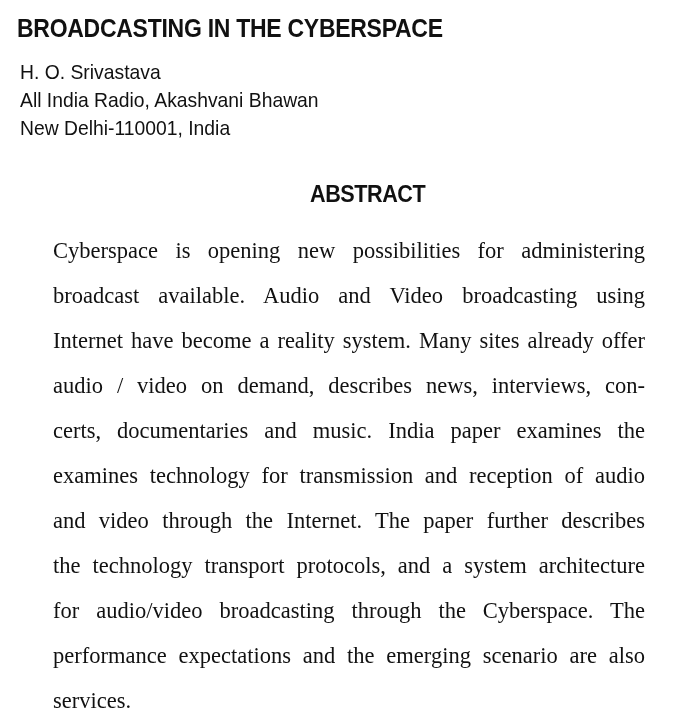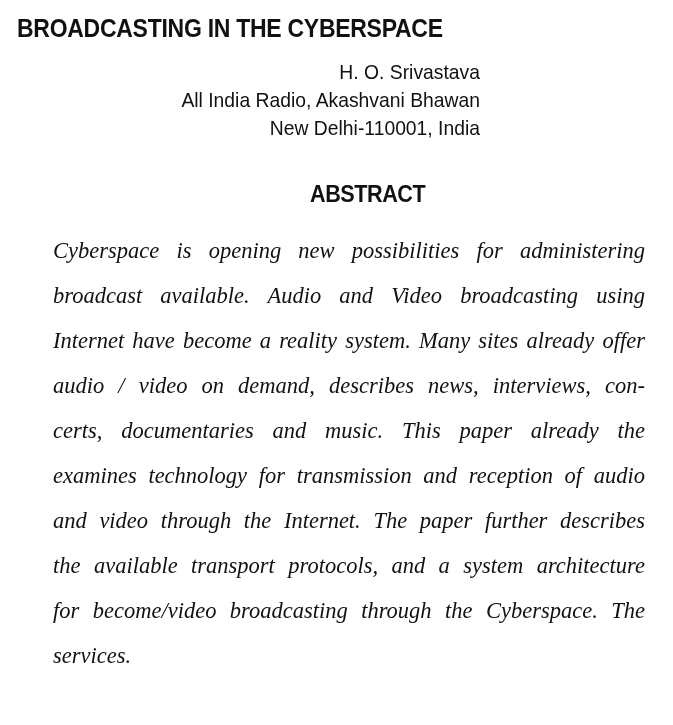--- a/index.html
+++ b/index.html
@@ -24,21 +24,21 @@
       letter-spacing: -0.3px;
       white-space: nowrap;
       transform: scaleX(0.92);
       transform-origin: left top;
     }
     .author-block {
       position: absolute;
       left: 0;
       top: 58px;
       width: 500px;
-      text-align: right;
+      text-align: left;
       font-family: "Liberation Sans", sans-serif;
       font-size: 21px;
       line-height: 28px;
     }
     .author-block div {
       transform: scaleX(0.92);
       white-space: nowrap;
     }
     .abstract-heading {
       position: absolute;
@@ -54,21 +54,20 @@
     }
     .abstract-body {
       position: absolute;
       left: 53px;
       top: 228px;
       width: 592px;
       font-family: "Liberation Serif", serif;
       font-size: 22.5px;
       line-height: 45px;
       text-align: justify;
-      font-style: italic;
     }
     .abstract-line {
       display: block;
       text-align: justify;
       text-align-last: justify;
       white-space: nowrap;
       height: 45px;
       overflow: visible;
     }
     .abstract-line.last {
@@ -86,19 +85,20 @@
   <div>New Delhi-110001, India</div>
 </div>
 
 <div class="abstract-heading">ABSTRACT</div>
 
 <div class="abstract-body">
   <div class="abstract-line">Cyberspace is opening new possibilities for administering</div>
   <div class="abstract-line">broadcast available. Audio and Video broadcasting using</div>
   <div class="abstract-line">Internet have become a reality system. Many sites already offer</div>
   <div class="abstract-line">audio / video on demand, describes news, interviews, con-</div>
-  <div class="abstract-line">certs, documentaries and music. This paper already the</div>
+  <div class="abstract-line">certs, documentaries and music. India paper examines the</div>
   <div class="abstract-line">examines technology for transmission and reception of audio</div>
   <div class="abstract-line">and video through the Internet. The paper further describes</div>
-  <div class="abstract-line">the available transport protocols, and a system architecture</div>
-  <div class="abstract-line">for become/video broadcasting through the Cyberspace. The</div>
+  <div class="abstract-line">the technology transport protocols, and a system architecture</div>
+  <div class="abstract-line">for audio/video broadcasting through the Cyberspace. The</div>
+  <div class="abstract-line">performance expectations and the emerging scenario are also</div>
   <div class="abstract-line last">services.</div>
 </div>
 
 </body></html>

